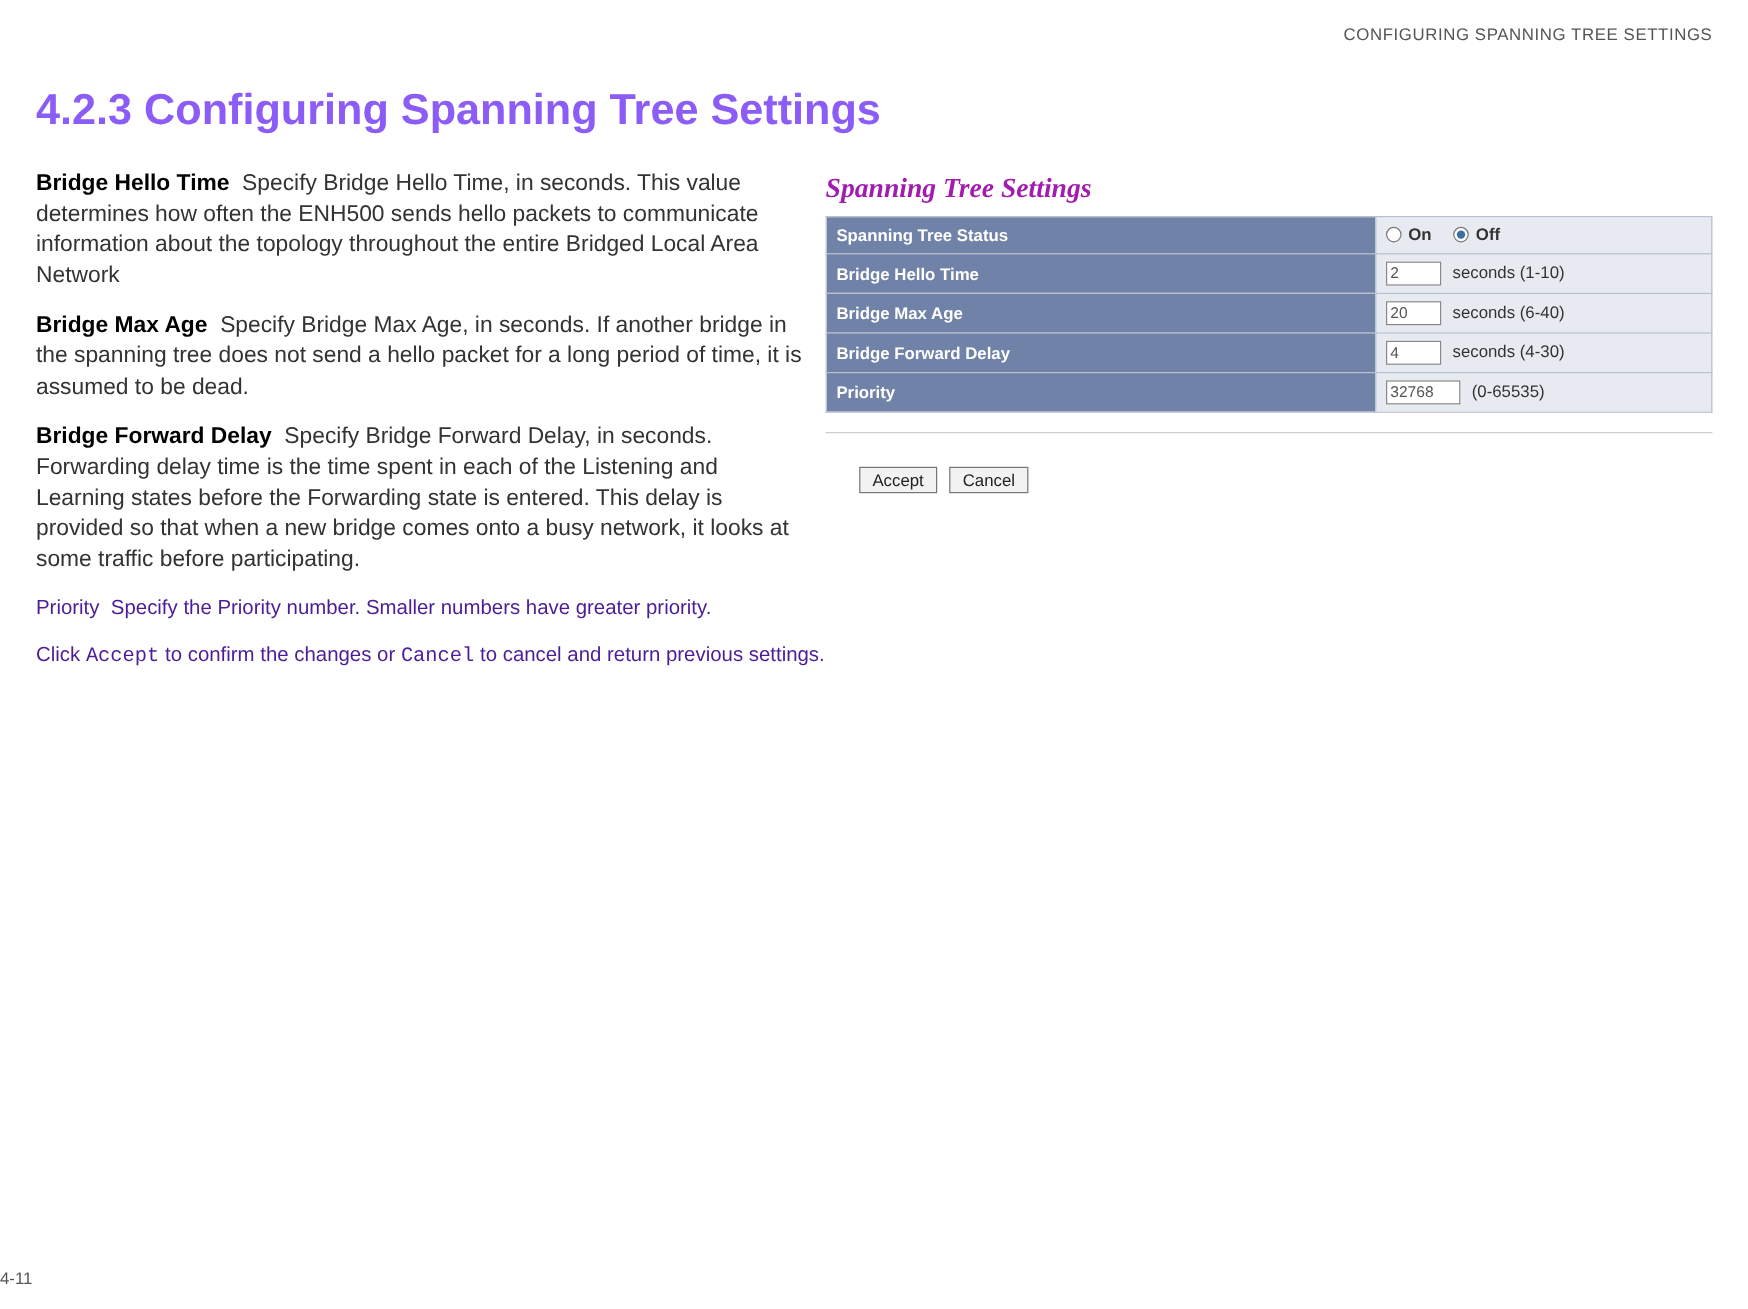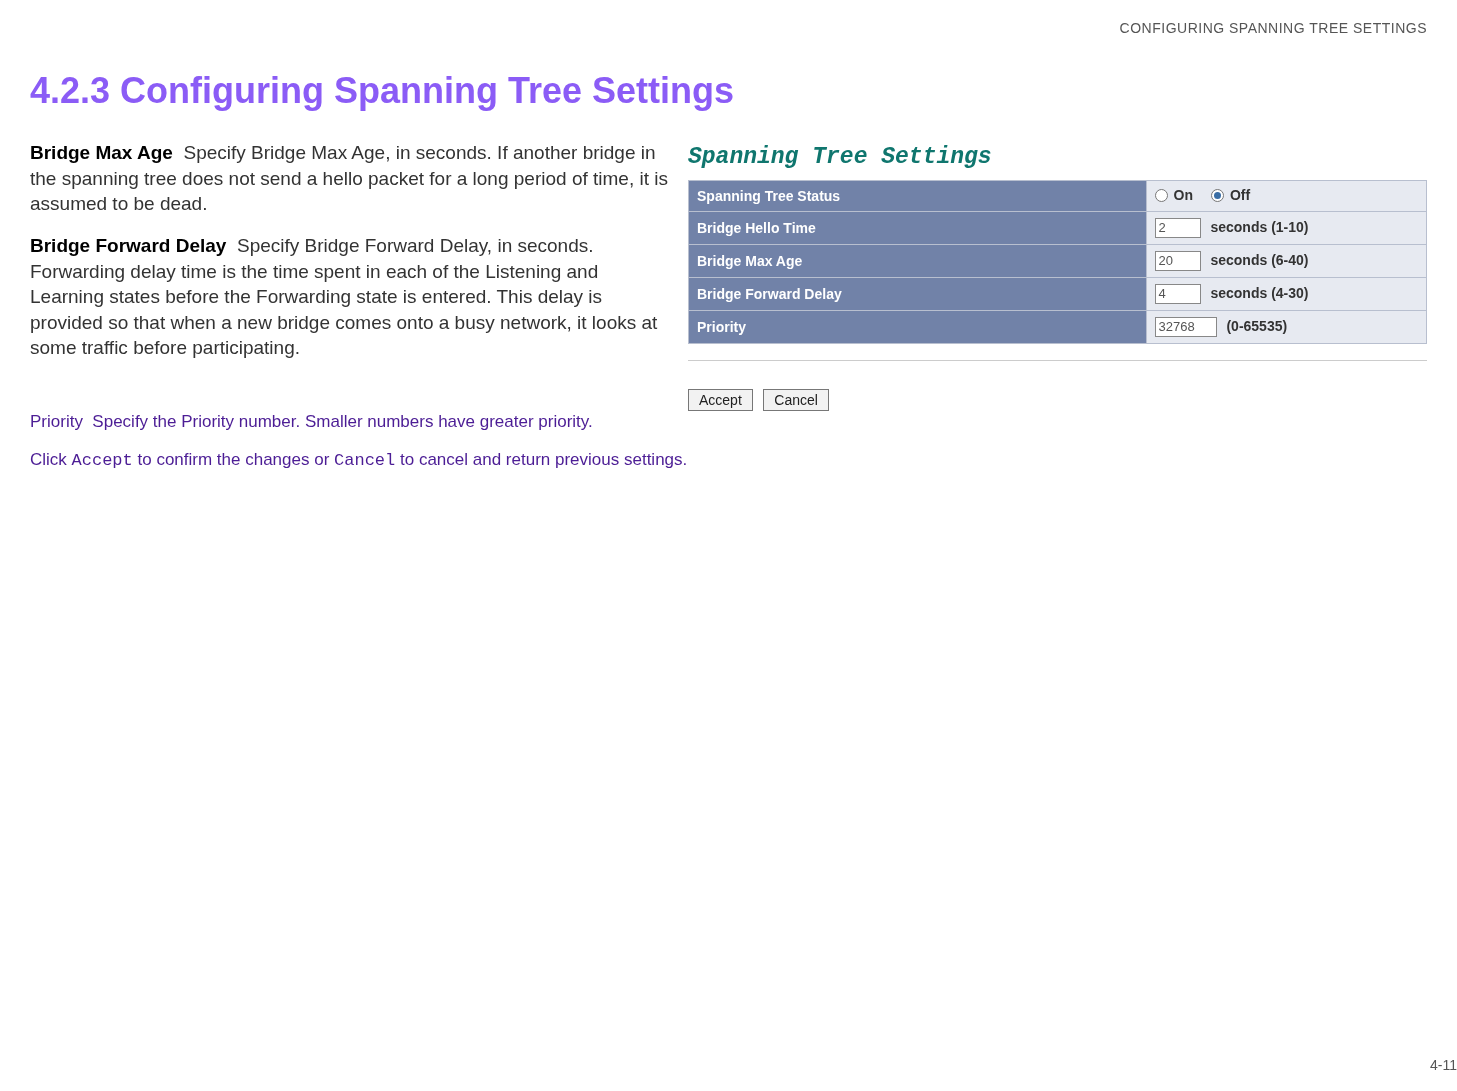--- a/index.html
+++ b/index.html
@@ -52,25 +52,25 @@
     line-height: 1.35;
     color: #4c1d95;
     margin-bottom: 16px;
   }
   .mono { font-family: "Courier New", monospace; }
   .right-col {
     flex: 1;
     padding-top: 4px;
   }
   .panel-title {
-    font-family: Liberation Mono, monospace;
+    font-family: Liberation Serif, serif;
     font-weight: bold;
     font-style: italic;
     font-size: 23px;
-    color: #0f766e;
+    color: #a21caf;
     margin-bottom: 10px;
   }
   table.settings {
     width: 100%;
     border-collapse: collapse;
     font-size: 14px;
   }
   table.settings td {
     border: 1px solid #b8bfcf;
     padding: 6px 8px;
@@ -119,25 +119,26 @@
     border: 1px solid #888;
     background: #fff;
     color: #555;
     font-size: 13px;
     padding: 1px 3px;
     margin-right: 6px;
     vertical-align: middle;
   }
   .num-input.wide { width: 62px; }
   .unit-range {
-    font-weight: bold;
+    font-weight: normal;
     color: #333;
   }
   .btn-row {
     margin-top: 28px;
+    margin-left: 28px;
   }
   .ui-btn {
     display: inline-block;
     border: 1px solid #777;
     background: #f2f2f2;
     color: #222;
     font-size: 14px;
     padding: 2px 10px;
     margin-right: 6px;
     font-family: Arial, sans-serif;
@@ -145,35 +146,39 @@
   }
   hr.sep {
     margin-top: 16px;
     border: none;
     border-top: 1px solid #ccc;
   }
   .page-num {
     position: absolute;
     bottom: 18px;
     left: 0; right: 0;
-    text-align: right;
+    text-align: left;
     font-size: 14px;
     color: #555;
   }
 </style>
 </head>
 <body>
 
 <div class="header-right">CONFIGURING SPANNING TREE SETTINGS</div>
 
 <h1 class="section-title">4.2.3 Configuring Spanning Tree Settings</h1>
 
 <div class="content-wrap">
 
   <div class="left-col">
+    <p class="para">
+      <span class="term">Bridge Hello Time</span>&nbsp;
+      <span>Specify Bridge Hello Time, in seconds. This value determines how often the ENH500 sends hello packets to communicate information about the topology throughout the entire Bridged Local Area Network</span>
+    </p>
     <p class="para">
       <span class="term">Bridge Max Age</span>&nbsp;
       <span>Specify Bridge Max Age, in seconds. If another bridge in the spanning tree does not send a hello packet for a long period of time, it is assumed to be dead.</span>
     </p>
     <p class="para">
       <span class="term">Bridge Forward Delay</span>&nbsp;
       <span>Specify Bridge Forward Delay, in seconds. Forwarding delay time is the time spent in each of the Listening and Learning states before the Forwarding state is entered. This delay is provided so that when a new bridge comes onto a busy network, it looks at some traffic before participating.</span>
     </p>
   </div>
 

